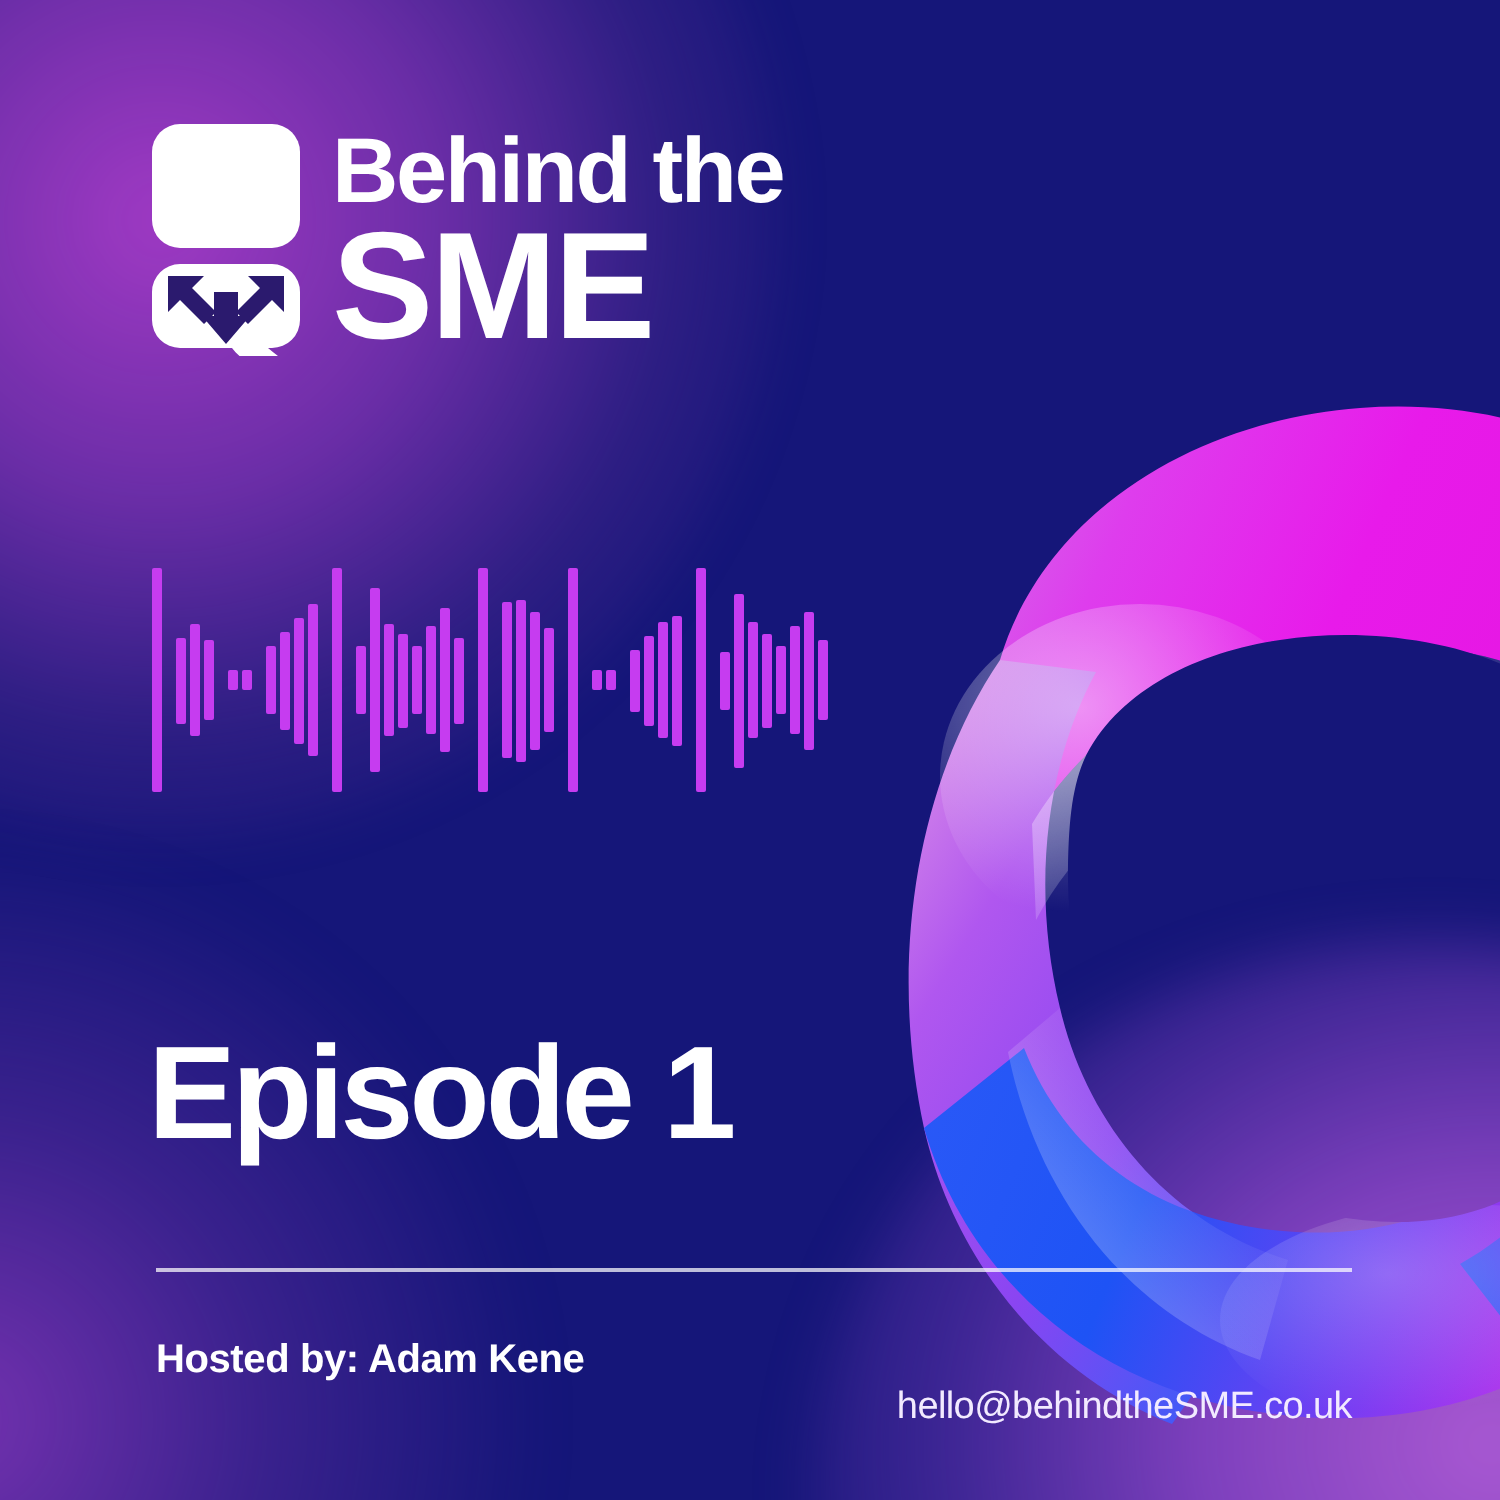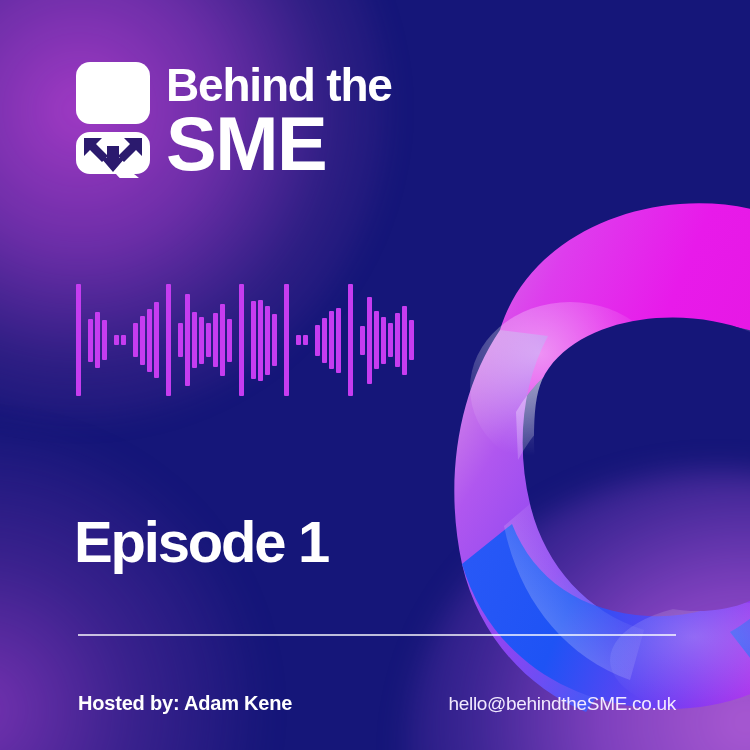--- a/index.html
+++ b/index.html
@@ -140,42 +140,42 @@
     color: #ffffff;
     font-size: 22px;
     font-weight: 700;
     letter-spacing: -0.3px;
   }
   .episode {
     position: absolute;
     left: 74px;
     top: 508px;
     color: #ffffff;
-    font-size: 58px;
+    font-size: 66px;
     font-weight: 800;
     letter-spacing: -2.2px;
   }
 
   
   .divider {
     position: absolute;
     left: 78px;
     top: 634px;
     width: 598px;
     height: 2px;
     background: rgba(255,255,255,0.72);
   }
   .footer-row {
     position: absolute;
     left: 78px;
     top: 645px;
     width: 598px;
     display: flex;
     justify-content: space-between;
-    align-items: flex-end;
+    align-items: center;
   }
   .host {
     color: #ffffff;
     font-size: 20px;
     font-weight: 700;
     letter-spacing: -0.2px;
   }
   .email {
     color: #f2eaff;
     font-size: 19px;

